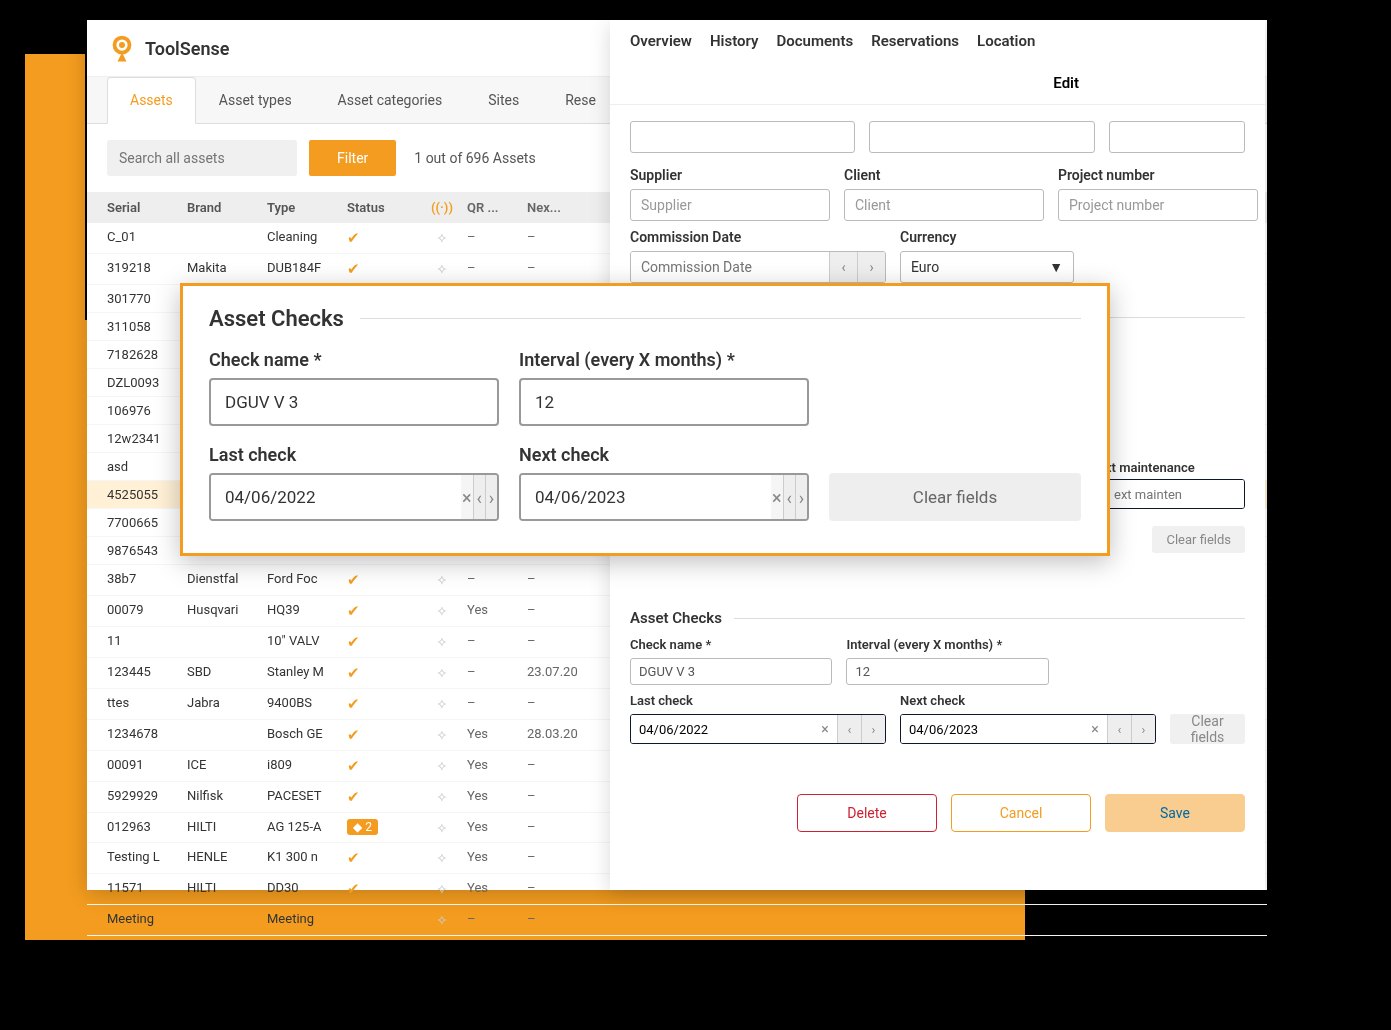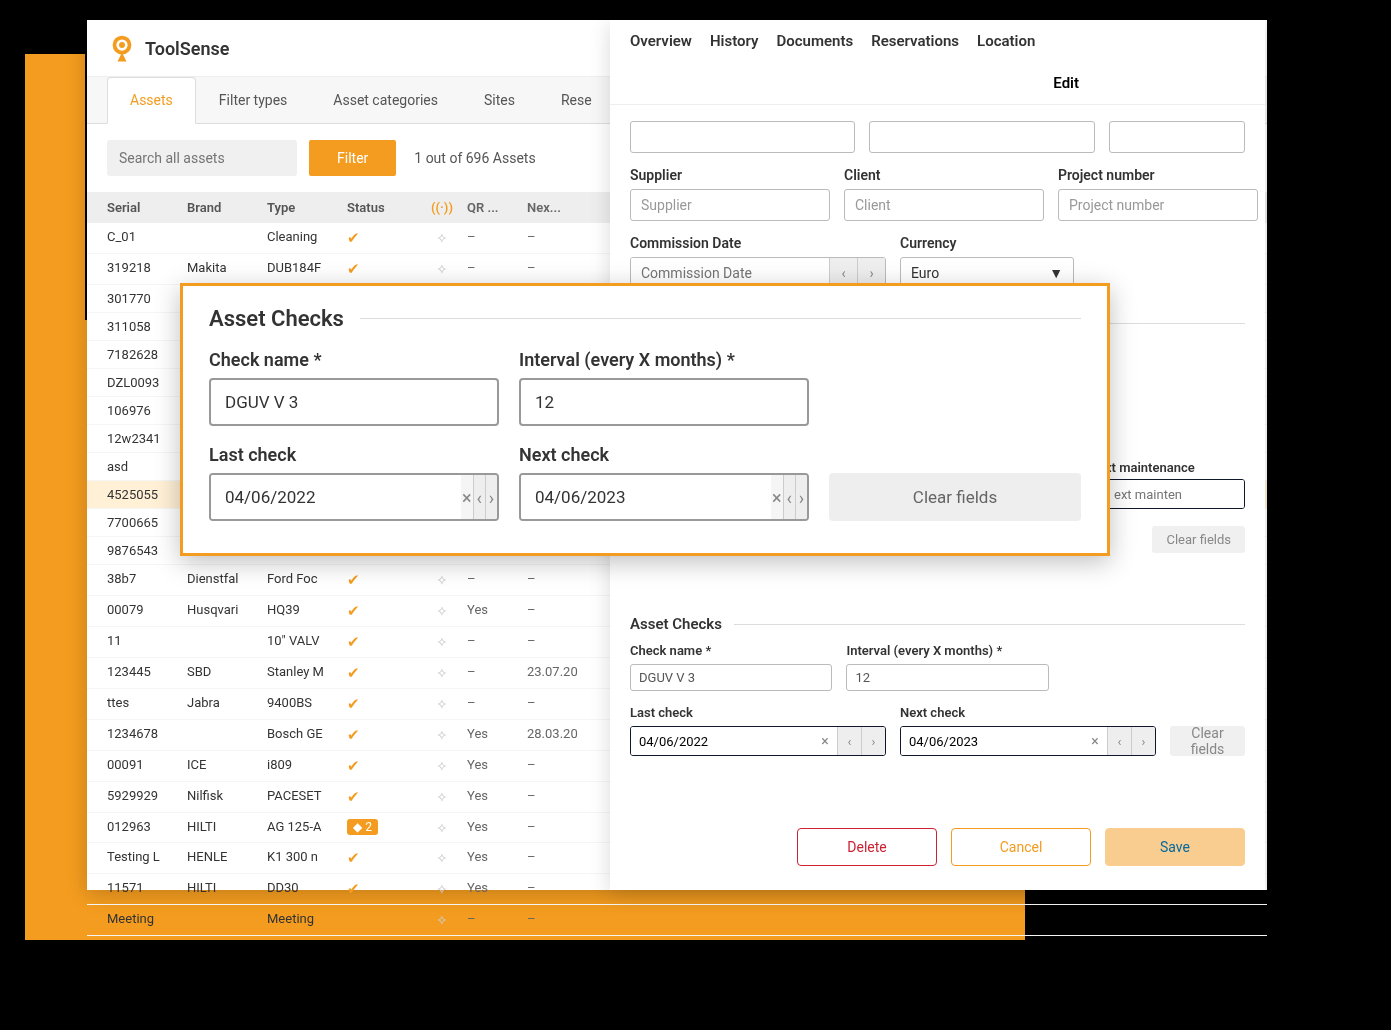--- a/index.html
+++ b/index.html
@@ -37,21 +37,21 @@
 .check-icon{color:#f39c1f;font-size:15px;}
 .signal-icon{color:#ccc;font-size:14px;}
 .status-badge{background:#f39c1f;color:#fff;padding:1px 6px;border-radius:3px;font-size:12px;display:inline-flex;align-items:center;gap:3px;}
 .right-panel{position:absolute;left:610px;top:20px;width:655px;height:870px;background:#fff;box-shadow:0 4px 20px rgba(0,0,0,.15);}
 .panel-tabs{display:flex;gap:18px;padding:12px 20px;border-bottom:1px solid #eee;}
 .panel-tab{font-size:15px;font-weight:600;color:#333;cursor:pointer;}
 .panel-tab.active{color:#000000;margin-top:42px;}
 .panel-body{padding:16px 20px;}
 .empty-inputs-row{display:flex;gap:14px;margin-bottom:14px;}
 .empty-input{flex:1;height:32px;border:1px solid #bbb;border-radius:3px;}
-.form-row{display:flex;gap:14px;margin-bottom:14px;}
+.form-row{display:flex;gap:14px;margin-bottom:8px;}
 .form-group{flex:1;display:flex;flex-direction:column;gap:6px;}
 .form-label{font-size:14px;font-weight:600;color:#333;}
 .form-label-sm{font-size:13px;font-weight:600;color:#333;}
 .form-input{padding:7px 10px;border:1px solid #bbb;border-radius:3px;font-size:14px;color:#555;background:#fff;}
 .form-input::placeholder{color:#999;}
 .date-input-group{display:flex;border:1px solid #bbb;border-radius:3px;overflow:hidden;}
 .date-input-group input{flex:1;border:none;padding:7px 10px;font-size:14px;color:#555;}
 .date-nav{width:28px;background:#eee;border-left:1px solid #ccc;display:flex;align-items:center;justify-content:center;cursor:pointer;color:#888;font-size:14px;}
 .select-wrap{display:flex;align-items:center;border:1px solid #bbb;border-radius:3px;padding:7px 10px;justify-content:space-between;}
 .select-wrap span{font-size:14px;color:#333;}
@@ -61,21 +61,21 @@
 .section-title-sm{font-size:15px;font-weight:600;color:#333;margin:0 0 10px;display:flex;align-items:center;gap:12px;}
 .section-title-sm::after{content:"";flex:1;height:1px;background:#ddd;}
 .partial-field{position:absolute;right:20px;top:440px;width:140px;}
 .partial-field input{font-size:13px;}
 .clear-partial{position:absolute;right:20px;top:506px;background:#f0f0f0;padding:6px 14px;font-size:13px;color:#888;border-radius:3px;}
 .clear-fields-btn{flex:1;background:#f0f0f0;padding:8px;text-align:center;font-size:14px;color:#888;border-radius:3px;cursor:pointer;}
 .mini-date{display:flex;border:1px solid #0f172a;border-radius:3px;overflow:hidden;height:30px;}
 .mini-date input{flex:1;border:none;padding:4px 8px;font-size:13px;}
 .mini-x{width:24px;display:flex;align-items:center;justify-content:center;color:#888;font-size:14px;cursor:pointer;}
 .mini-nav{width:24px;background:#eee;border-left:1px solid #ccc;display:flex;align-items:center;justify-content:center;color:#888;font-size:13px;cursor:pointer;}
-.action-row{display:flex;gap:14px;justify-content:flex-end;margin-top:72px;}
+.action-row{display:flex;gap:14px;justify-content:flex-end;margin-top:50px;}
 .btn{padding:10px 0;width:140px;text-align:center;border-radius:4px;font-size:14px;cursor:pointer;border:1px solid;}
 .btn-delete{color:#c23;border-color:#c23;background:#fff;}
 .btn-cancel{color:#f39c1f;border-color:#f39c1f;background:#fff;}
 .btn-save{color:#0369a1;background:#f9cc8f;border-color:#f9cc8f;}
 .modal{position:absolute;left:180px;top:283px;width:930px;background:#fff;border:3px solid #f39c1f;padding:20px 26px 32px;box-shadow:0 6px 24px rgba(0,0,0,.25);}
 .modal-title{font-size:22px;font-weight:600;color:#333;margin-bottom:18px;display:flex;align-items:center;gap:16px;}
 .modal-title::after{content:"";flex:1;height:1px;background:#ddd;}
 .modal-row{display:flex;gap:20px;align-items:flex-end;margin-bottom:18px;}
 .modal-group{display:flex;flex-direction:column;gap:8px;}
 .modal-label{font-size:18px;font-weight:600;color:#333;}
@@ -103,21 +103,21 @@
       <span class="logo-text">ToolSense</span>
     </div>
     <div class="main-nav">
       <span class="nav-item nav-assets">Assets</span>
       <span class="nav-item"><span>Tickets</span> <span class="badge">152</span></span>
       <div class="close-btn">✕</div>
     </div>
   </div>
   <div class="sub-tabs">
     <div class="sub-tab active">Assets</div>
-    <div class="sub-tab">Filter types</div>
+    <div class="sub-tab">Asset types</div>
     <div class="sub-tab">Asset categories</div>
     <div class="sub-tab">Sites</div>
     <div class="sub-tab">Rese</div>
   </div>
   <div class="toolbar">
     <input class="search-input" placeholder="Search all assets" style="">
     <button class="filter-btn">Filter</button>
     <span class="toolbar-info">1 out of 696 Assets</span>
   </div>
   <div class="asset-table">

